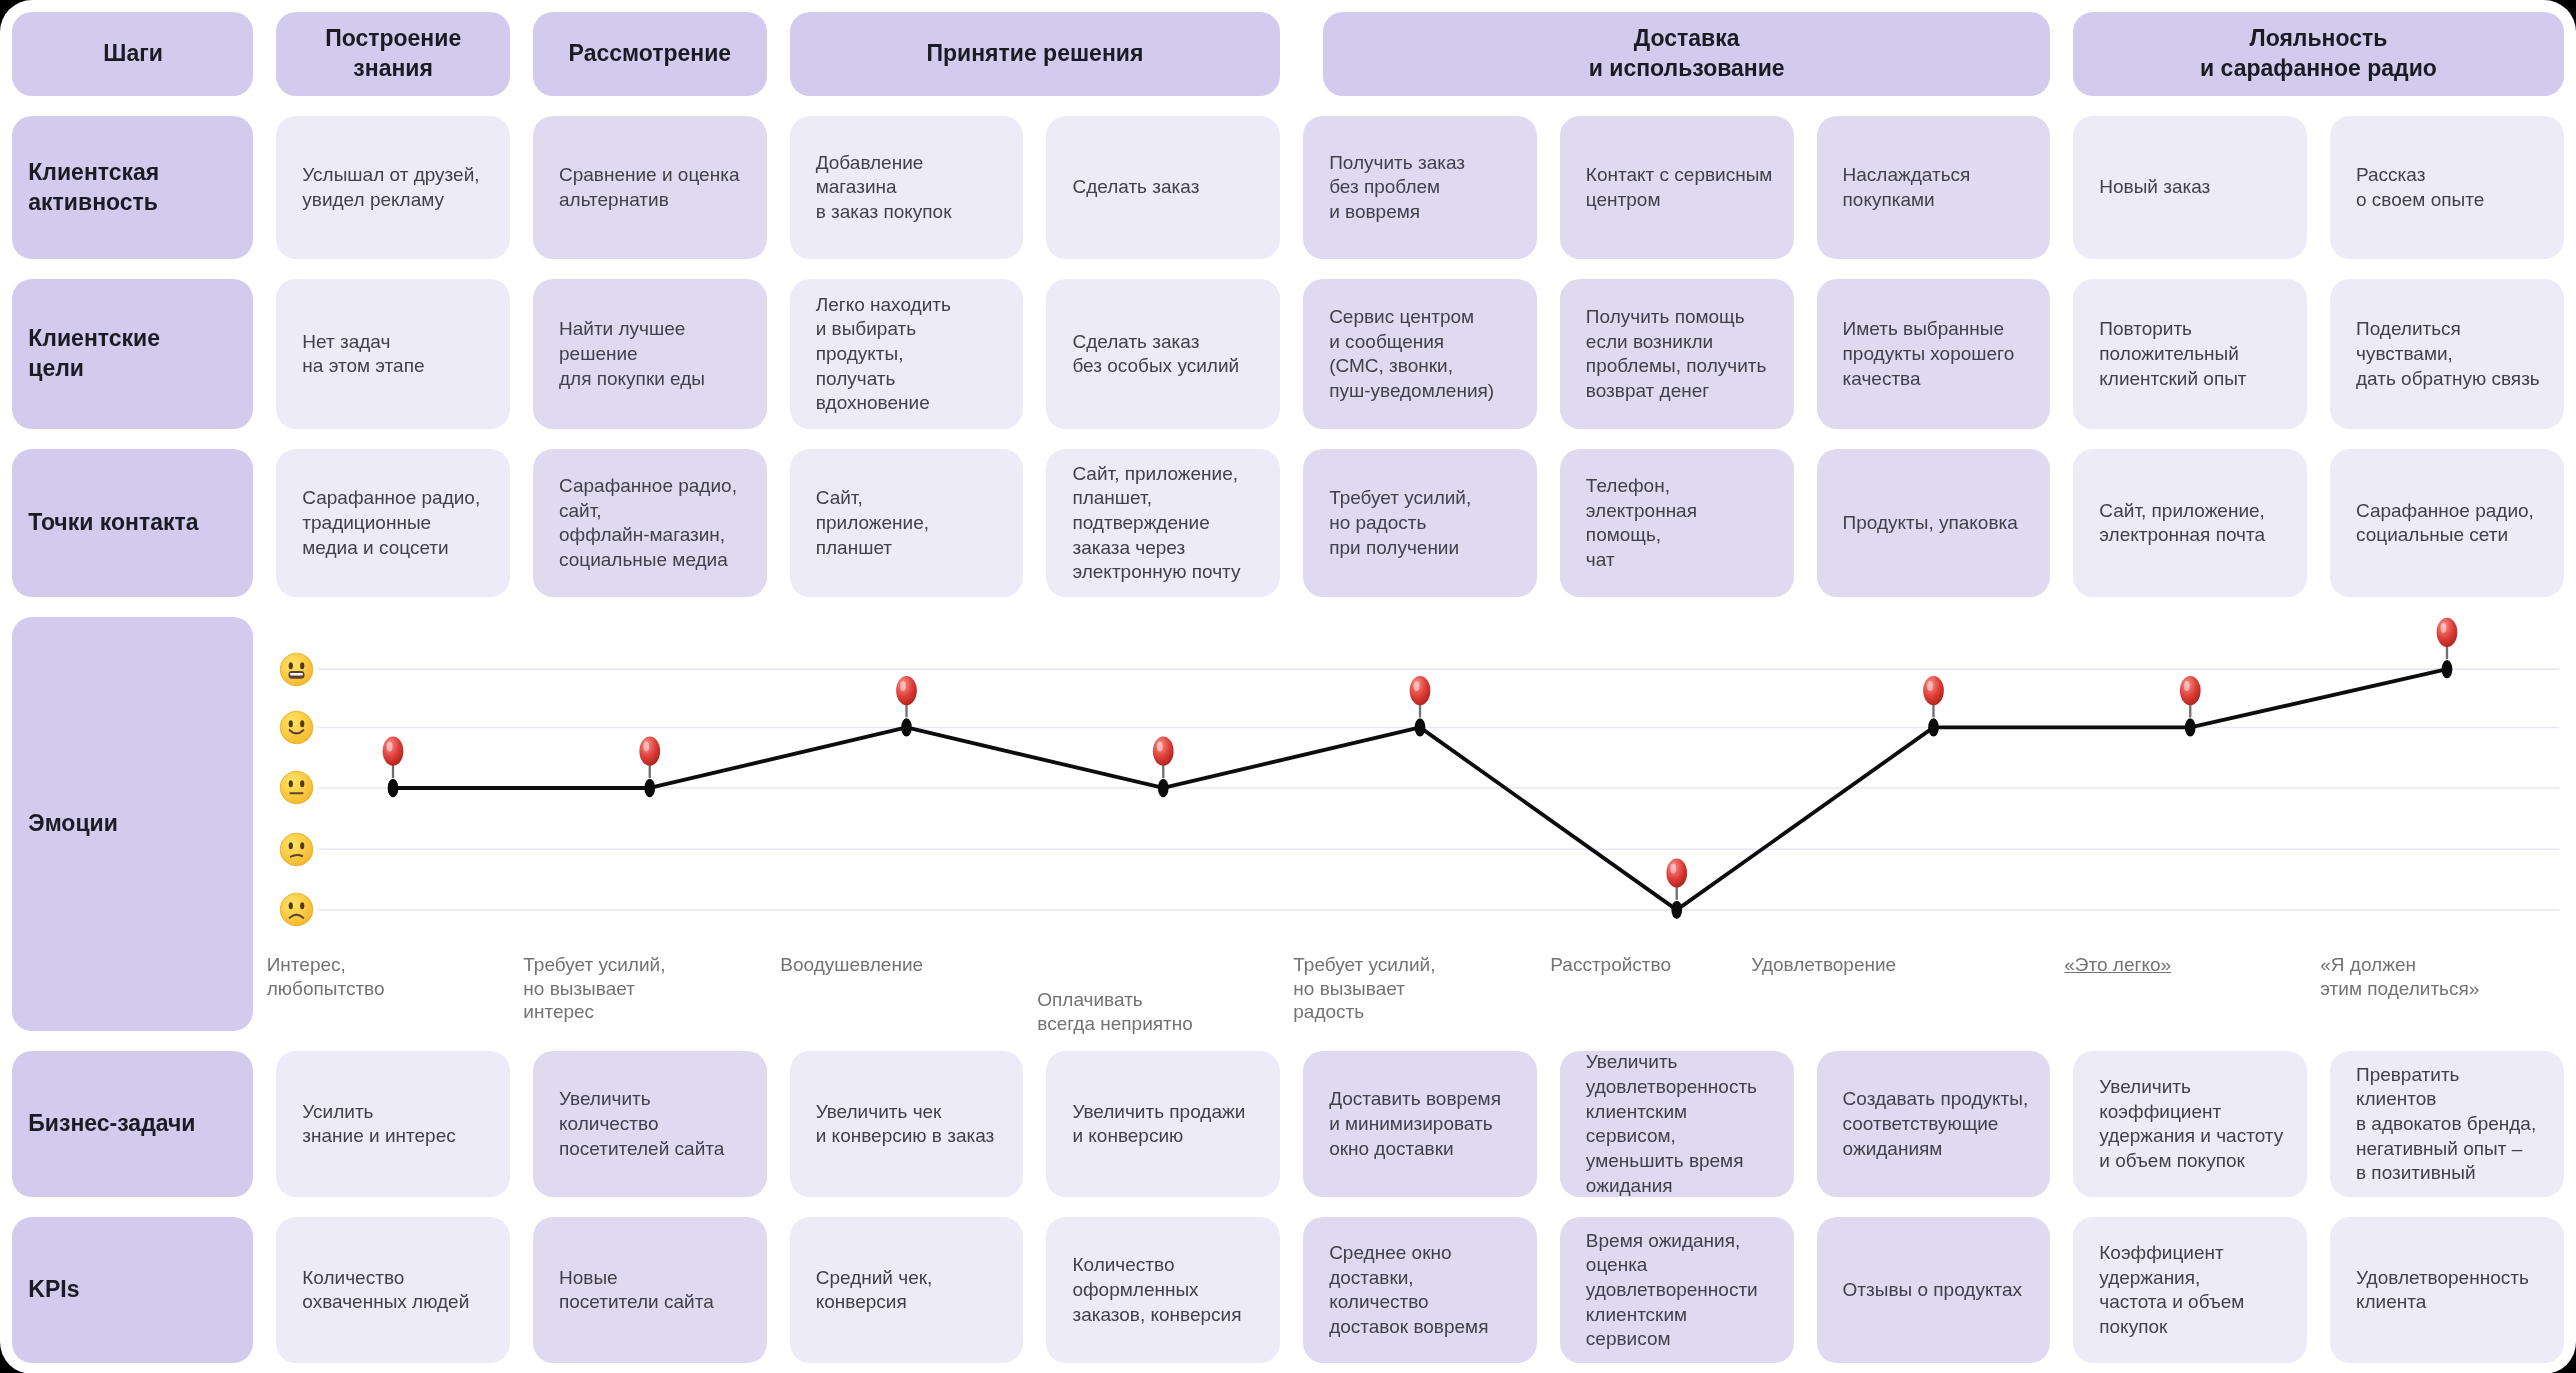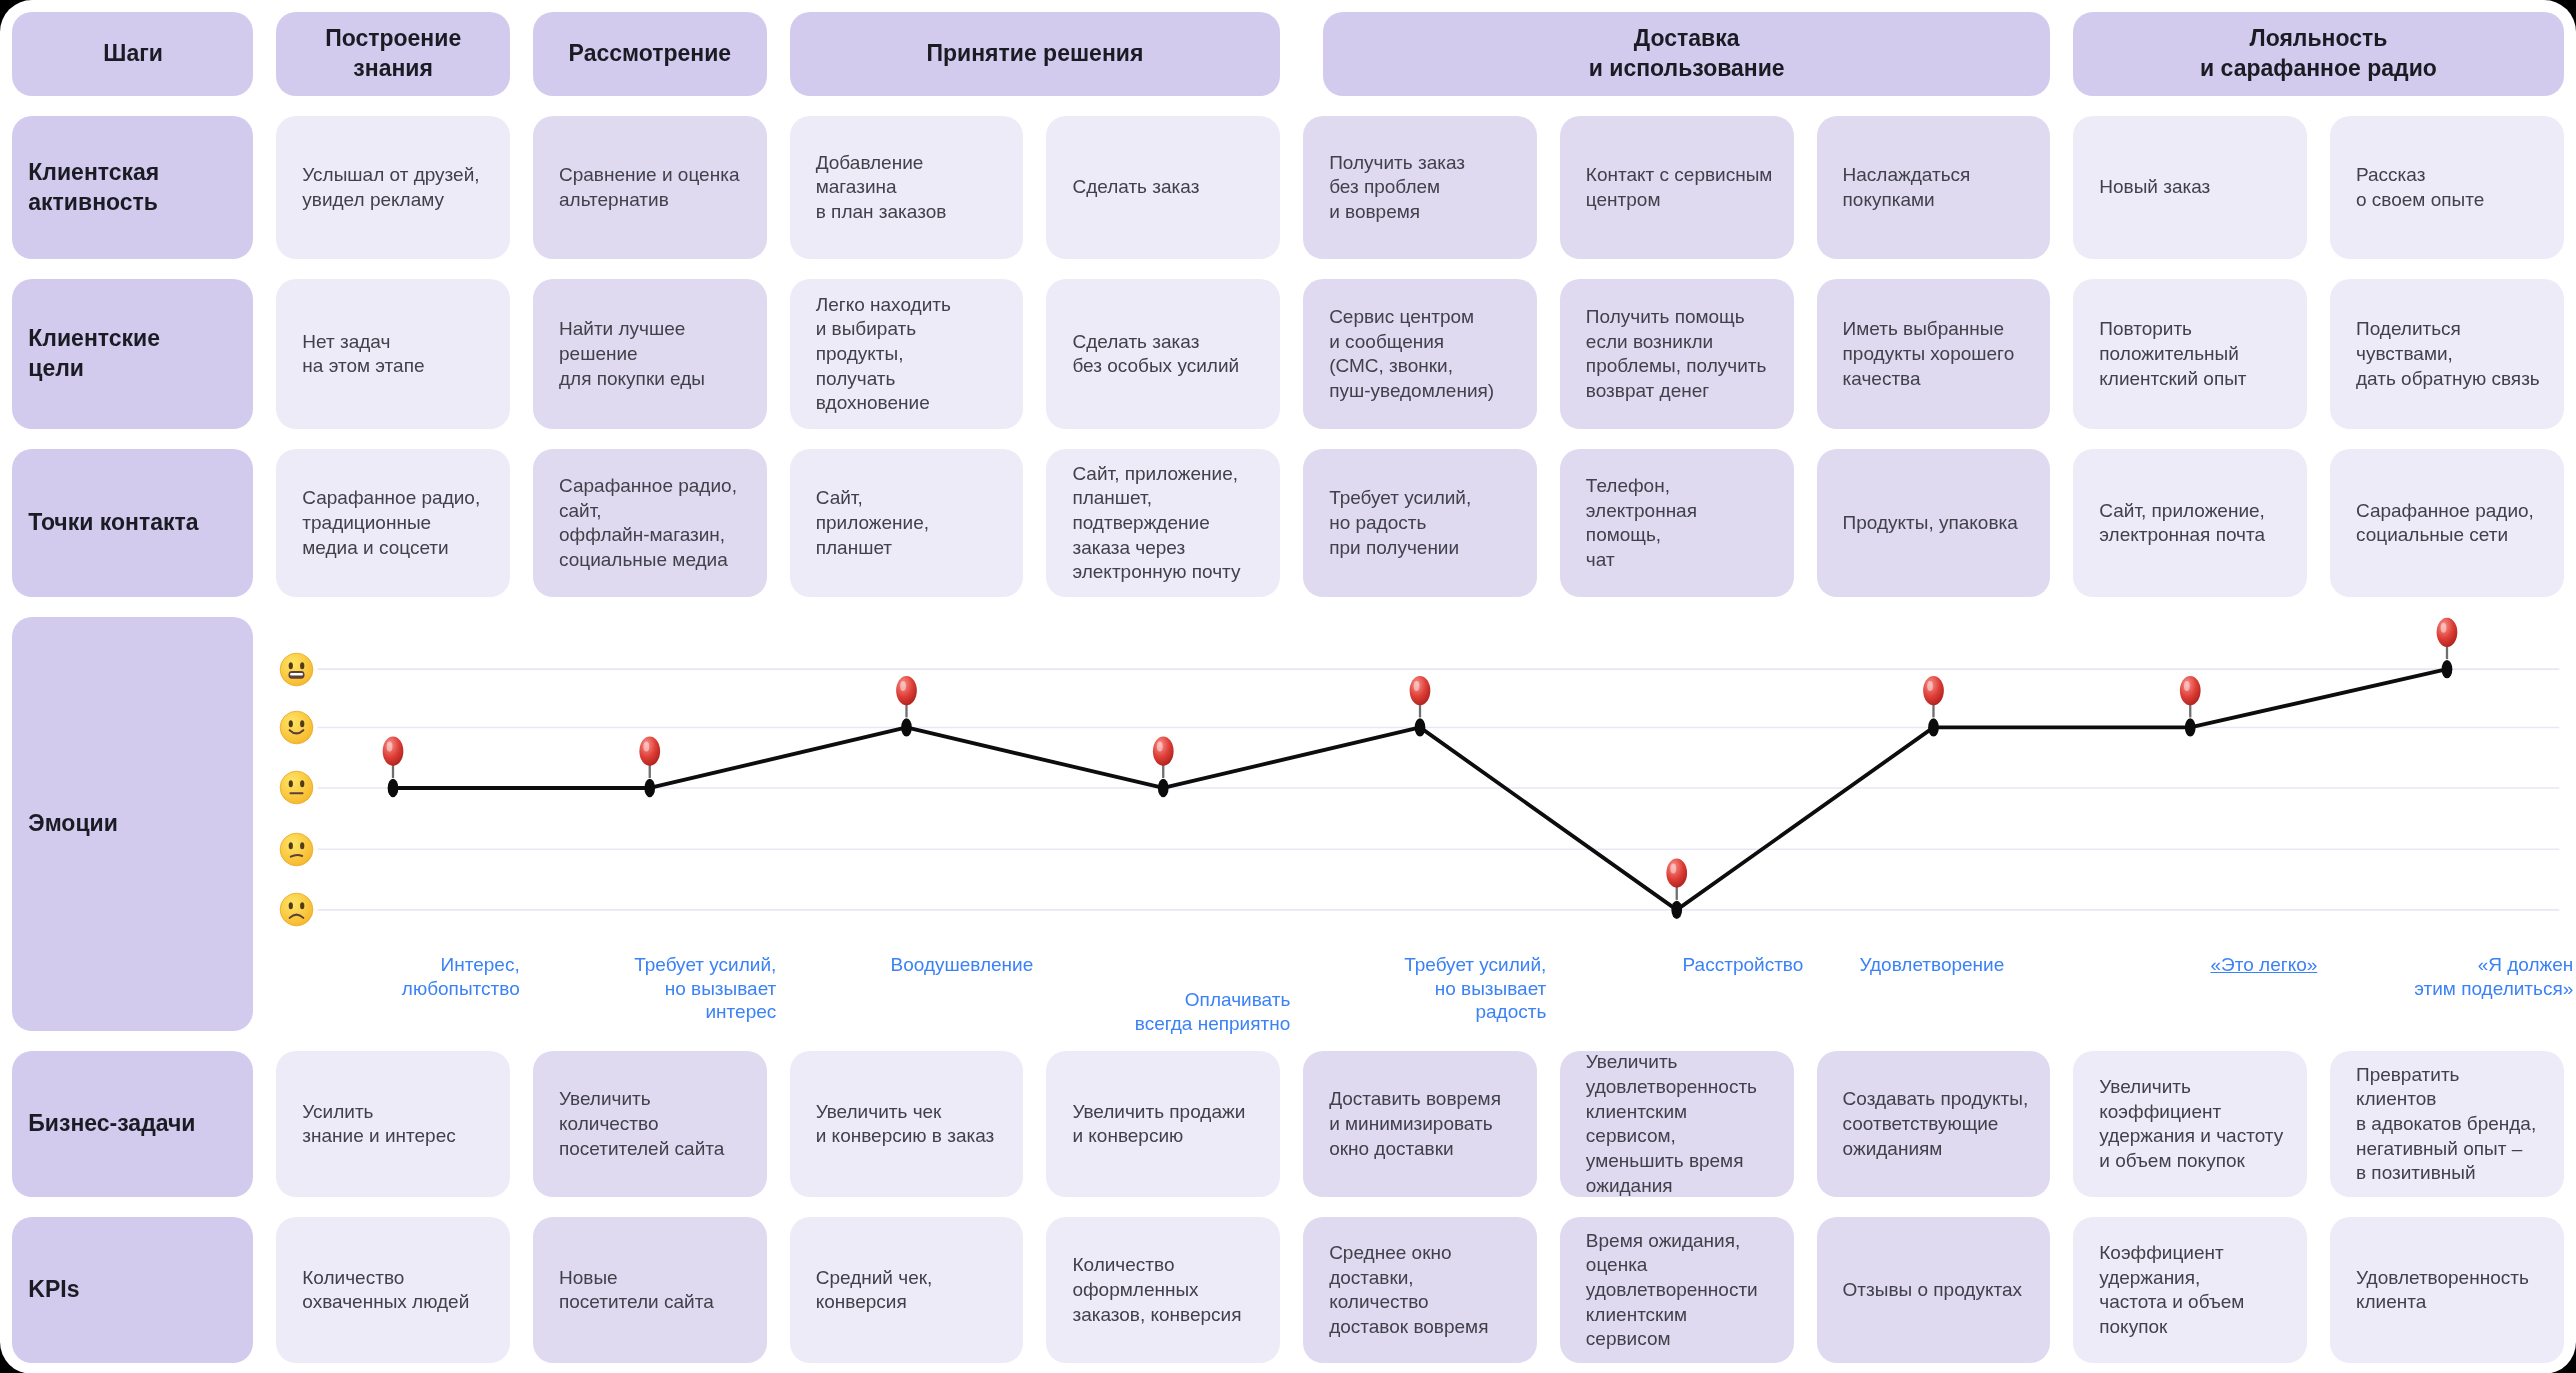--- a/index.html
+++ b/index.html
@@ -21,22 +21,22 @@
   .cell.dark{background:var(--cell-dark);}
   .cell.head{background:var(--header-bg);justify-content:center;text-align:center;
     font-weight:bold;font-size:23px;color:var(--text-dark);padding:10.7px 15.3px;}
   .cell.rowlabel{background:var(--header-bg);font-weight:bold;font-size:23px;
     color:var(--text-dark);padding-left:16px;}
   .span-2{grid-column:span 2;}
   .span-3{grid-column:span 3;margin-left:20px;}
   .chart{grid-column:2 / -1;position:relative;overflow:visible;}
   .chart svg{position:absolute;left:0;top:0;overflow:visible;}
   .emoji{position:absolute;width:35px;height:35px;}
-  .emo-label{position:absolute;width:253px;text-align:right;font-size:19px;
-    line-height:1.24;color:#3b82f6;white-space:pre-line;}
+  .emo-label{position:absolute;width:253px;text-align:left;font-size:19px;
+    line-height:1.24;color:#737373;white-space:pre-line;}
 </style>
 </head>
 <body>
 
 <div class="canvas">
   <div class="grid" id="grid">
       <div class="cell head rowlabel corner" style="justify-content: center;">Шаги</div>
       <div class="cell head">Построение знания</div>
       <div class="cell head">Рассмотрение</div>
       <div class="cell head span-2">Принятие решения</div>
@@ -44,21 +44,21 @@
 и использование</div>
       <div class="cell head span-2">Лояльность
 и сарафанное радио</div>
       <div class="cell rowlabel">Клиентская
 активность</div>
       <div class="cell light">Услышал от друзей,
 увидел рекламу</div>
       <div class="cell dark">Сравнение и оценка
 альтернатив</div>
       <div class="cell light">Добавление магазина
-в план заказов</div>
+в заказ покупок</div>
       <div class="cell light">Сделать заказ</div>
       <div class="cell dark">Получить заказ
 без проблем
 и вовремя</div>
       <div class="cell dark">Контакт с сервисным
 центром</div>
       <div class="cell dark">Наслаждаться
 покупками</div>
       <div class="cell light">Новый заказ</div>
       <div class="cell light">Рассказ

